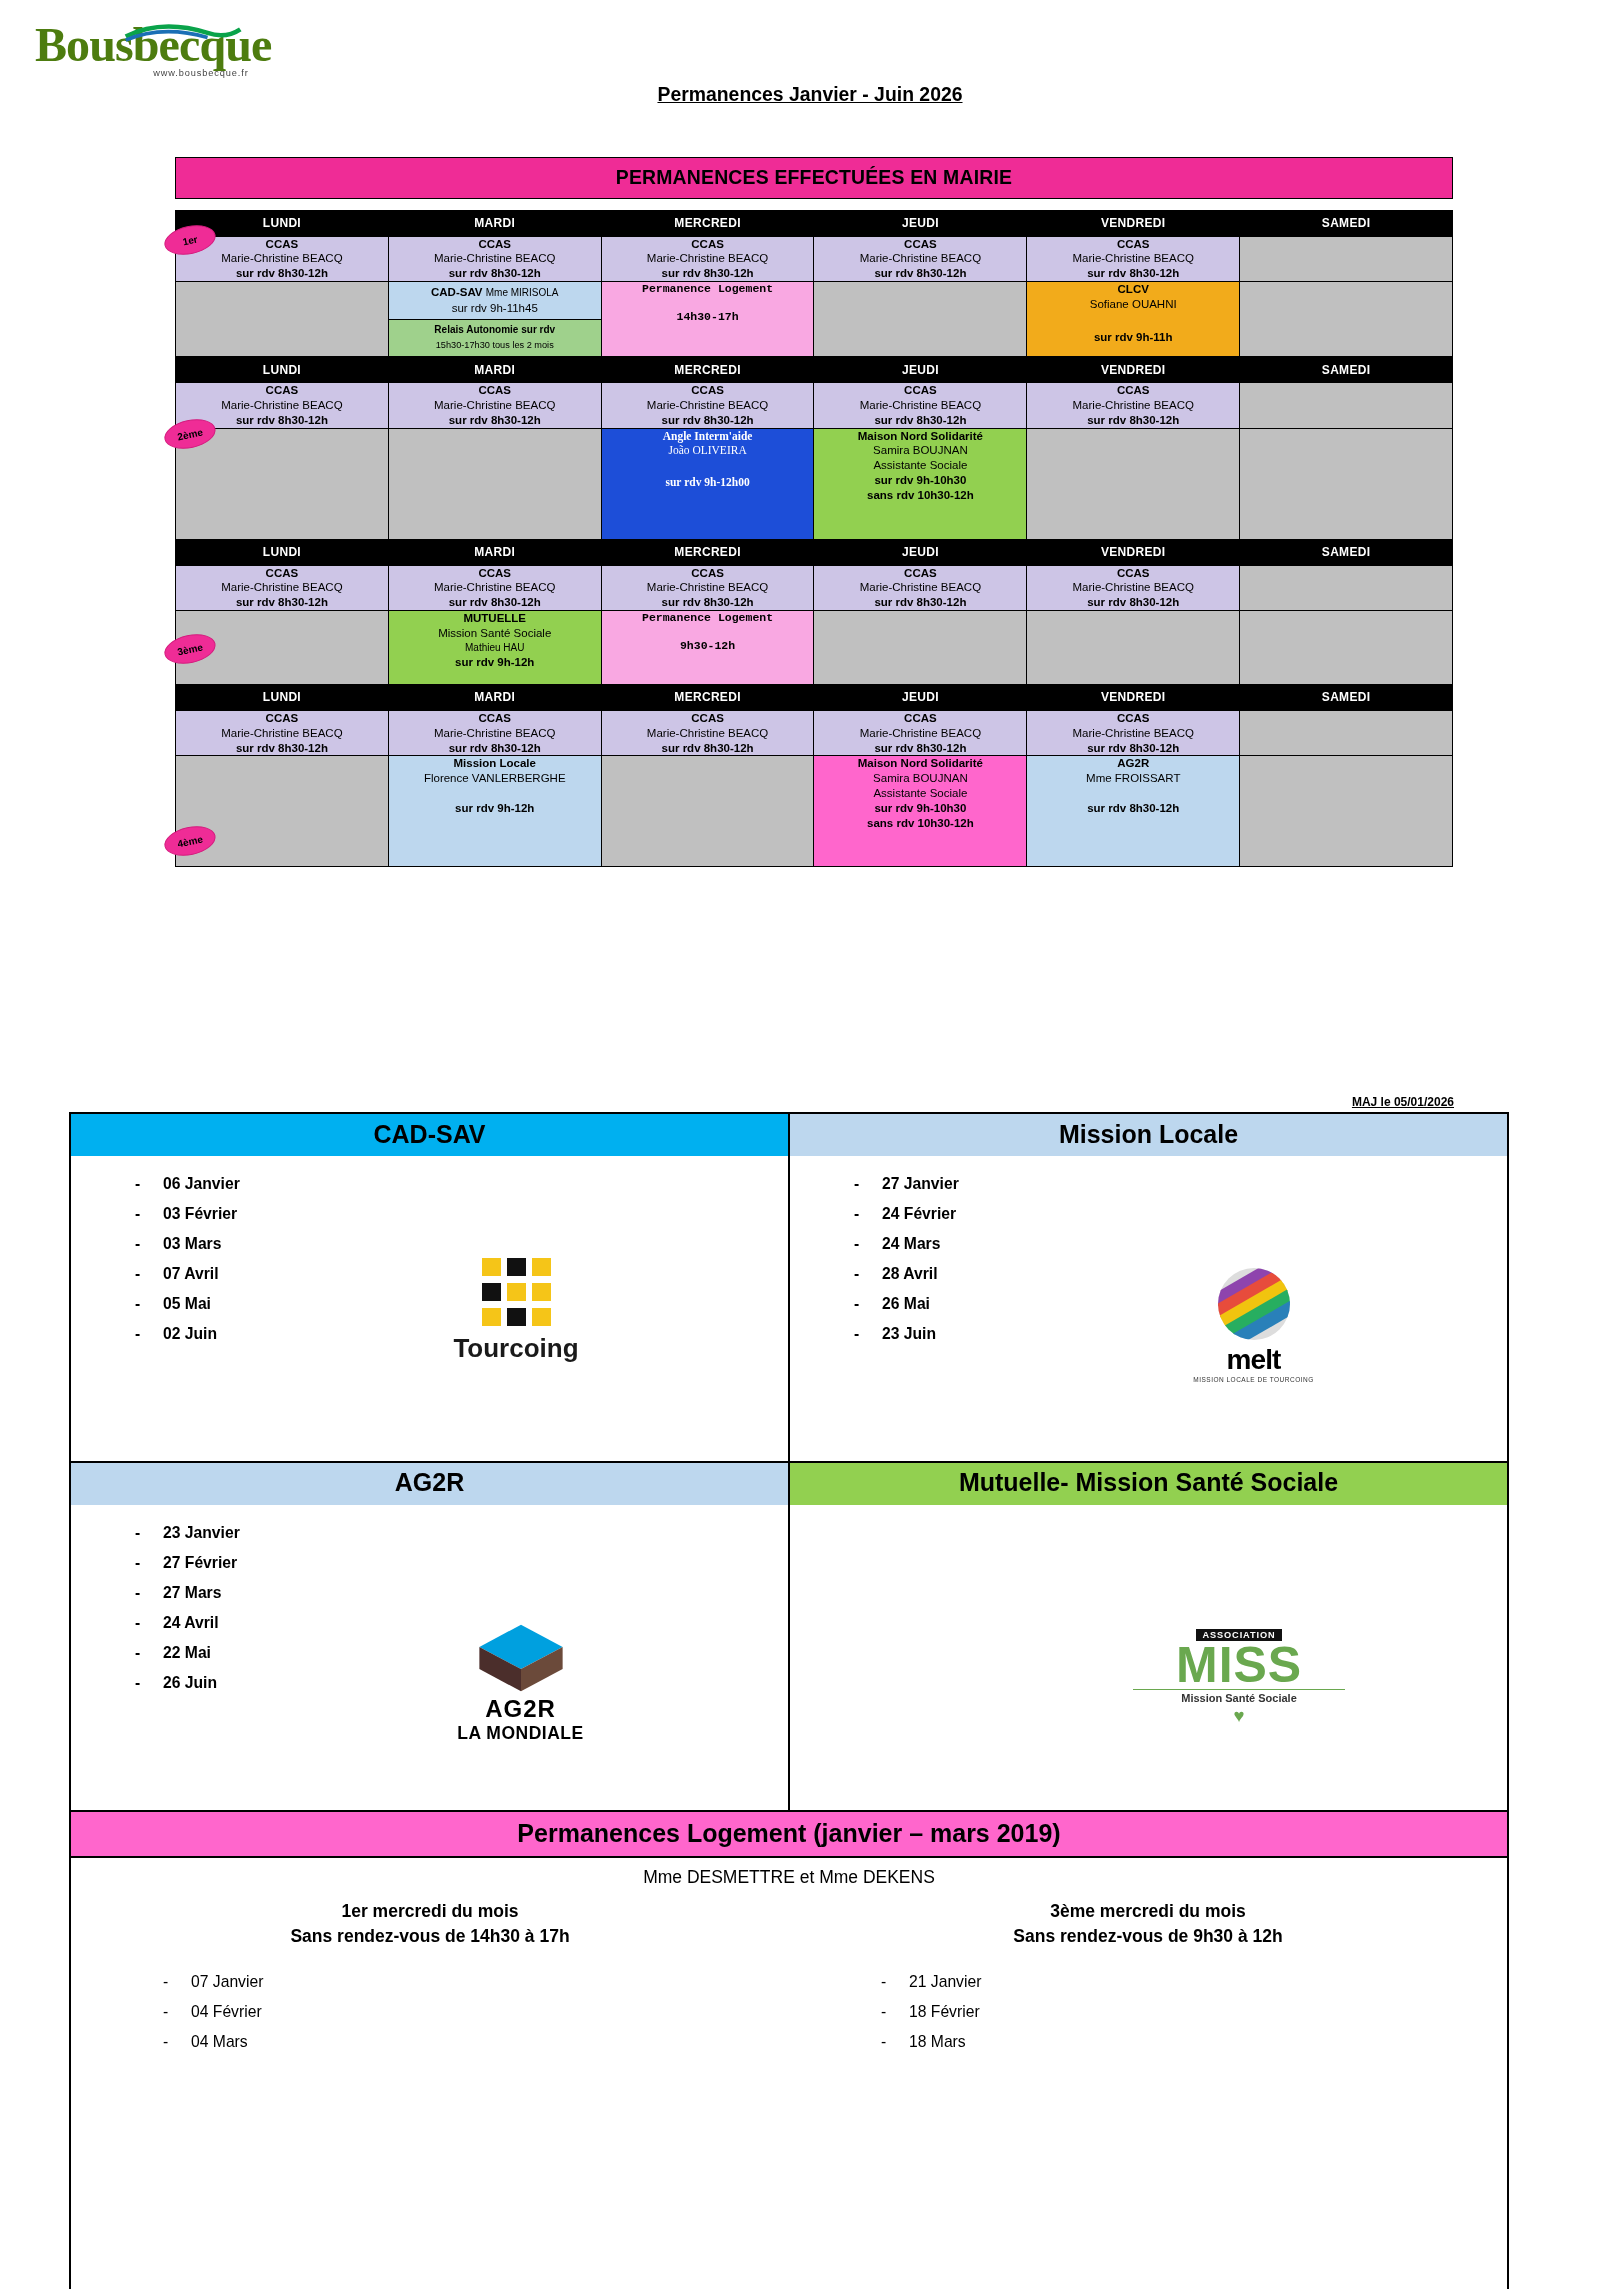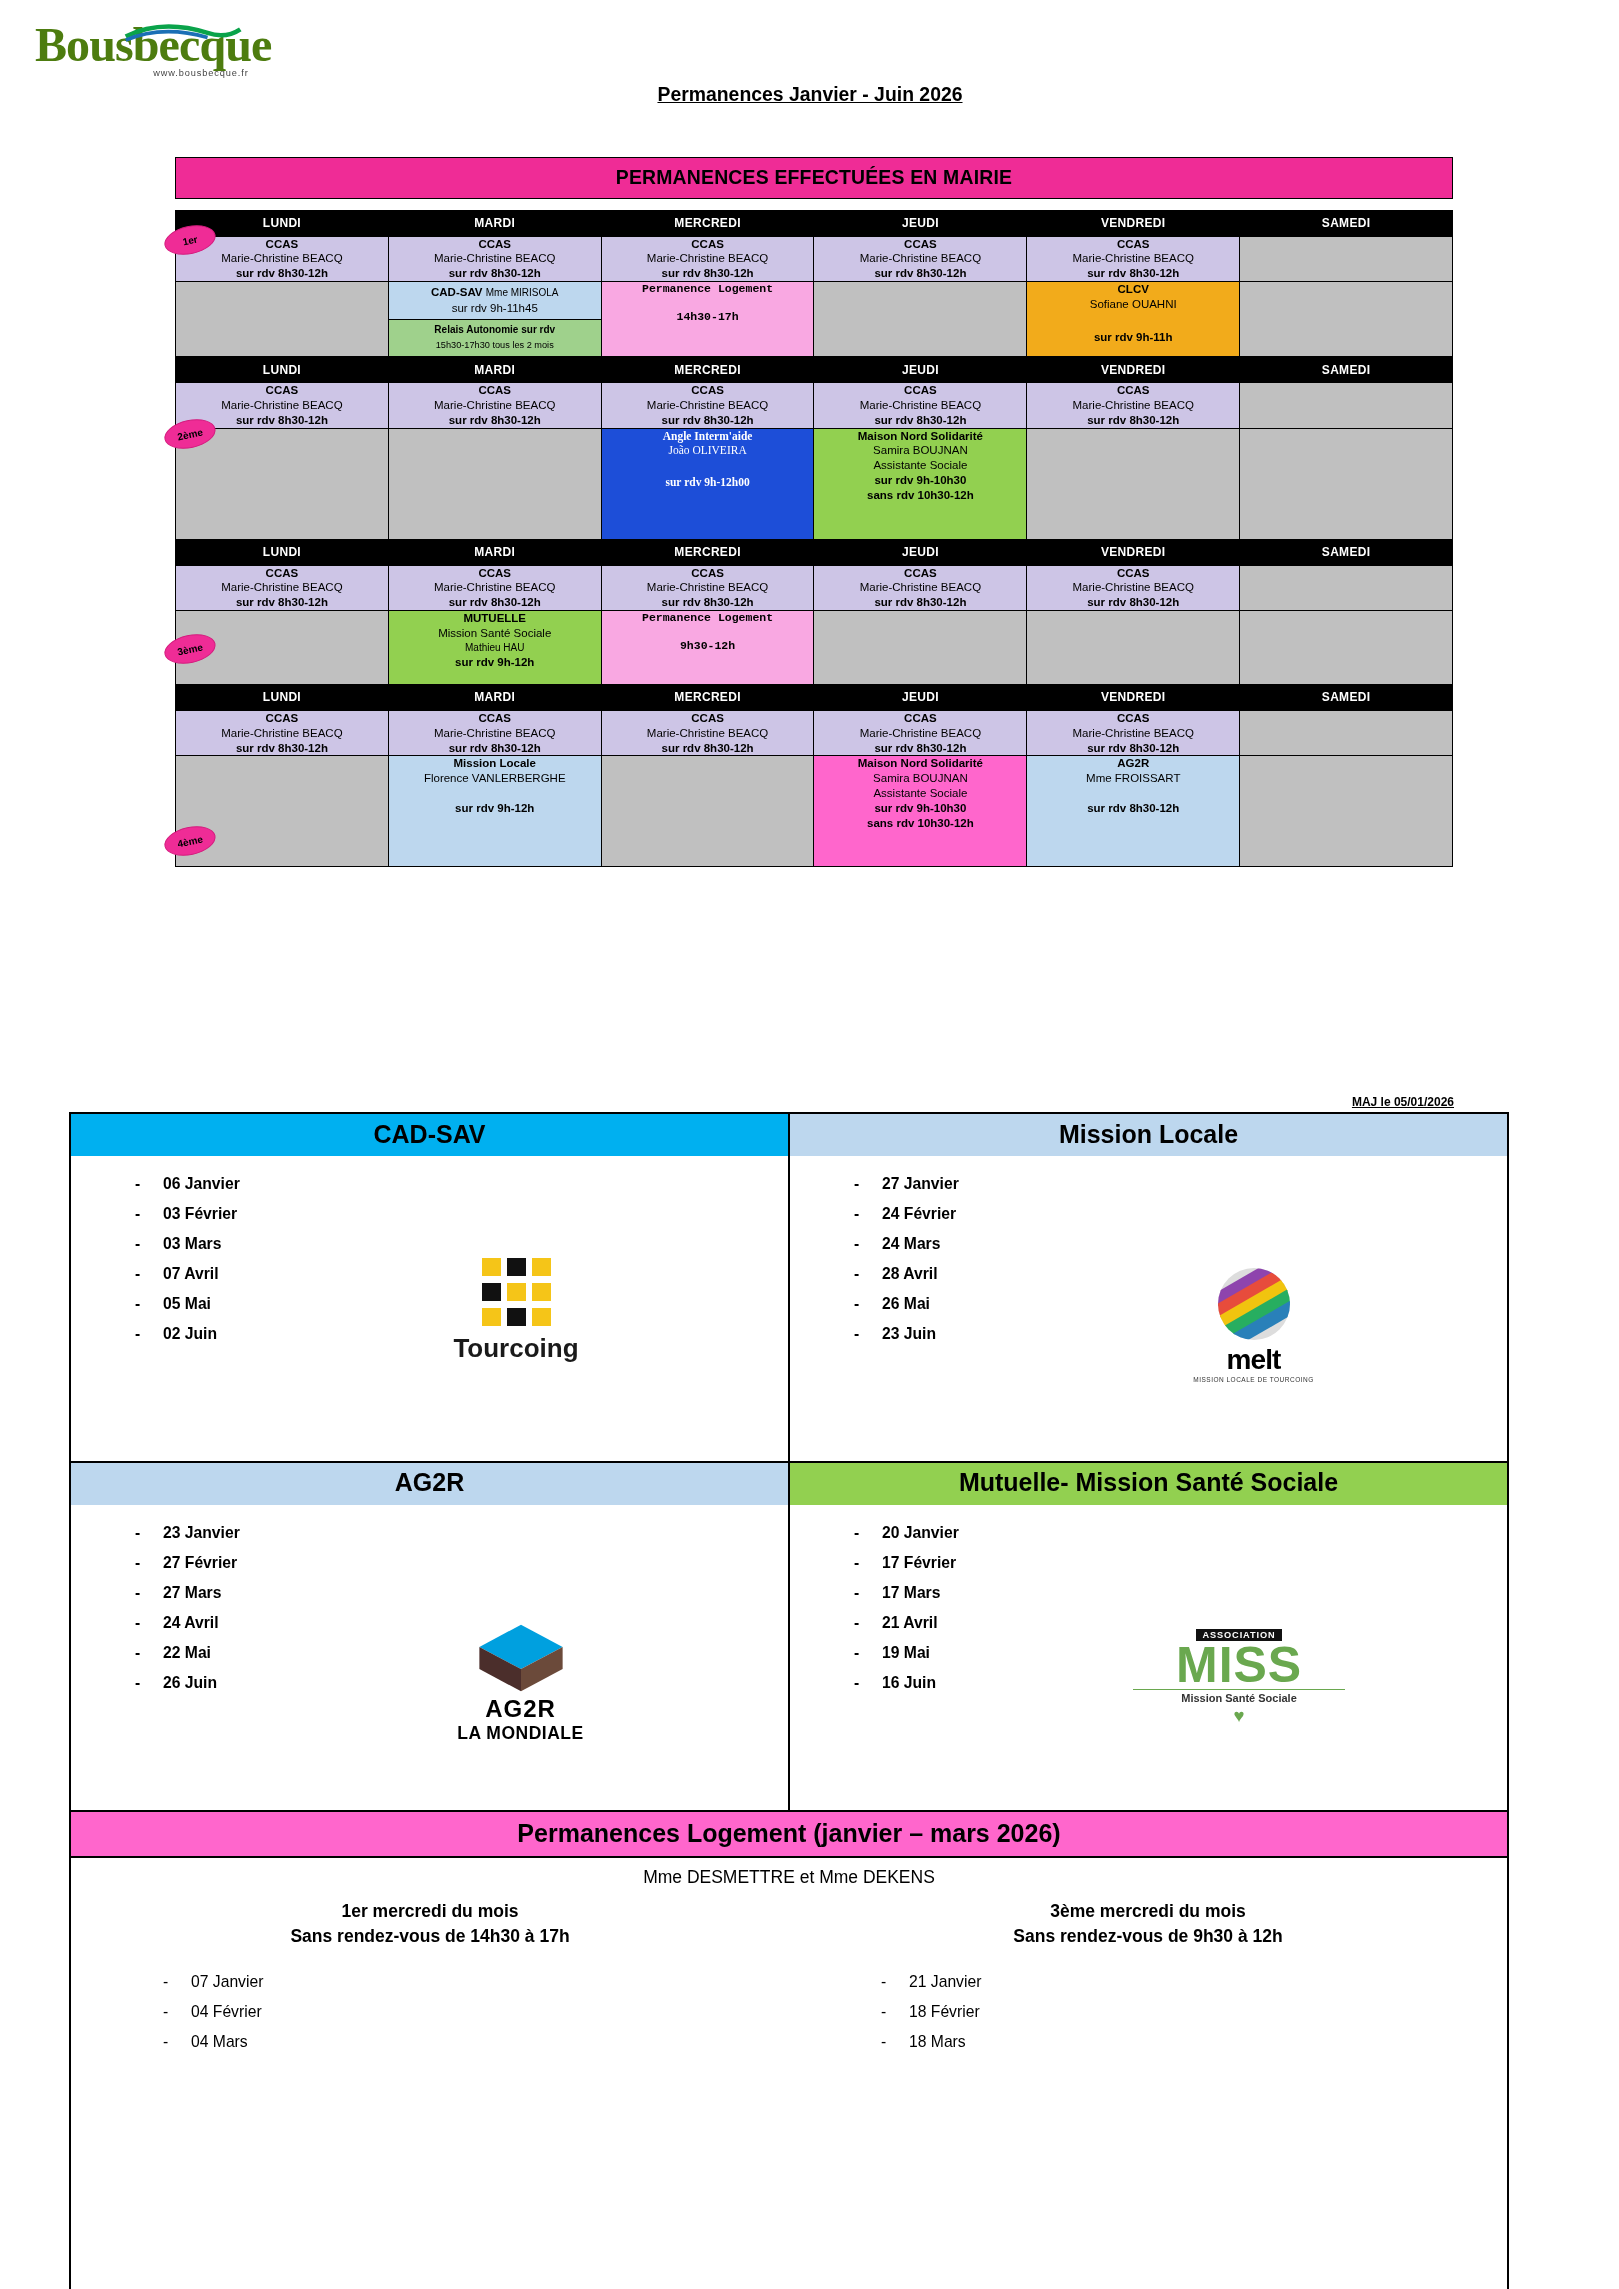--- a/index.html
+++ b/index.html
@@ -469,40 +469,32 @@
             </div>
             <div class="ag2r-name">AG2R</div>
             <div class="ag2r-sub">LA MONDIALE</div>
           </div>
         </div>
       </div>
 
       <div class="pcell">
         <div class="phead h-mut">Mutuelle- Mission Santé Sociale</div>
         <div class="pbody">
-          <ul class="dates">
-            <li>20 Janvier</li>
-            <li>17 Février</li>
-            <li>17 Mars</li>
-            <li>21 Avril</li>
-            <li>19 Mai</li>
-            <li>16 Juin</li>
-          </ul>
           <div class="logo-box" style="bottom:28px; right:162px; width:212px; height:157px; text-align:center;">
             <span class="miss-assoc">ASSOCIATION</span>
             <div class="miss-word">MISS</div>
             <div class="miss-sub">Mission Santé Sociale</div>
             <div class="miss-heart">♥</div>
           </div>
         </div>
       </div>
     </div>
 
     <div>
-      <div class="lg-head">Permanences Logement (janvier – mars 2026)</div>
+      <div class="lg-head">Permanences Logement (janvier – mars 2019)</div>
       <div class="lg-body">
         <div class="lg-names">Mme DESMETTRE et Mme DEKENS</div>
         <div class="lg-cols">
           <div class="lg-col">
             <div class="t1">1er mercredi du mois</div>
             <div class="t2">Sans rendez-vous de 14h30 à 17h</div>
           </div>
           <div class="lg-col">
             <div class="t1">3ème mercredi du mois</div>
             <div class="t2">Sans rendez-vous de 9h30 à 12h</div>

